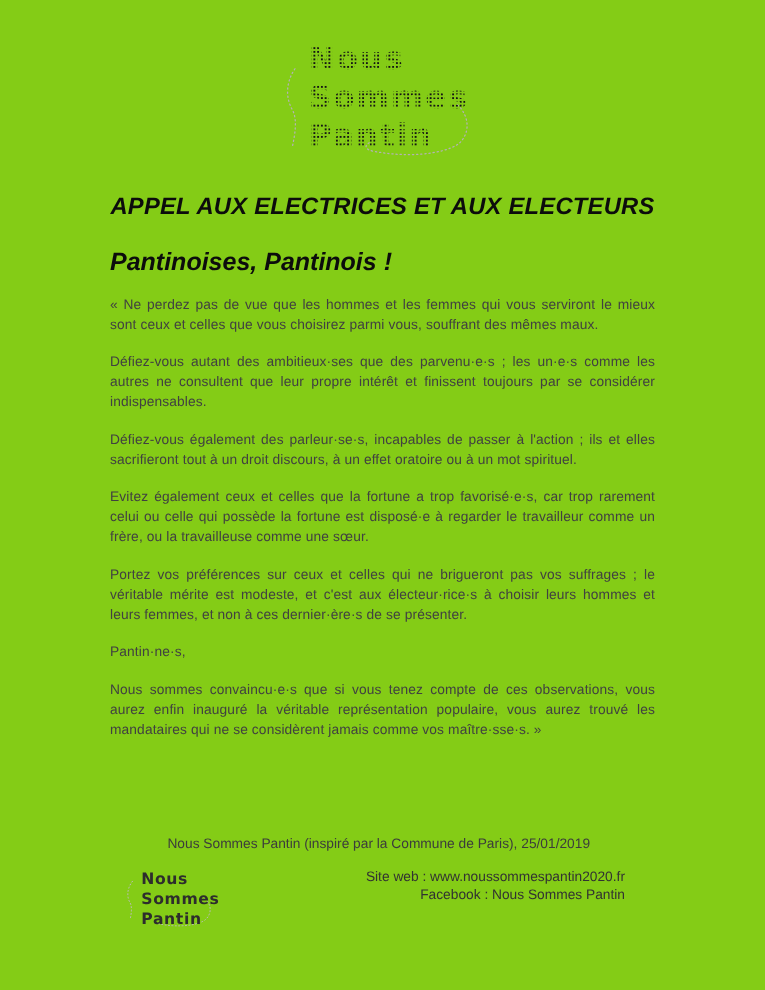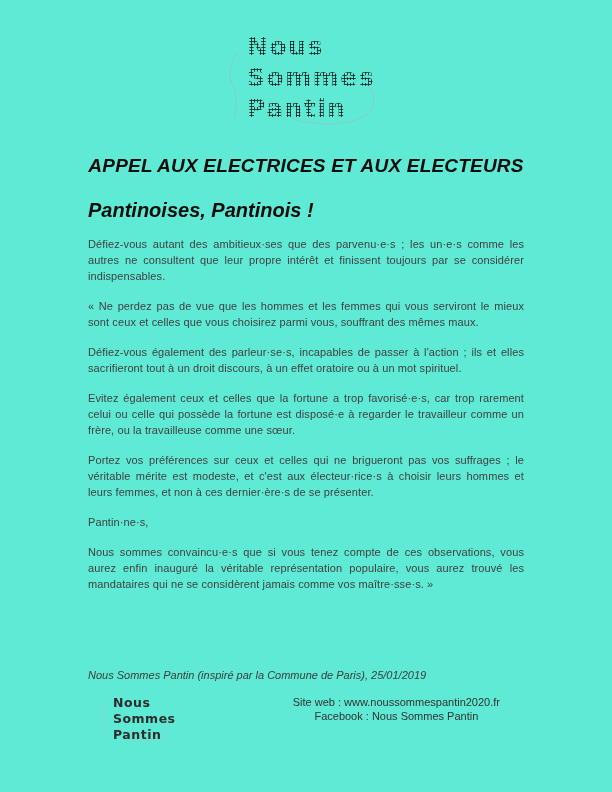--- a/index.html
+++ b/index.html
@@ -4,21 +4,21 @@
 <style>
   html, body {
     margin: 0;
     padding: 0;
     background: #ffffff;
   }
   .page {
     position: relative;
     width: 612px;
     height: 792px;
-    background: #5eead4;
+    background: #84cc16;
     overflow: hidden;
     font-family: "Liberation Sans", "DejaVu Sans", sans-serif;
     color: #414141;
   }
 
   
   .logo {
     position: absolute;
   }
   .logo svg {
@@ -104,24 +104,23 @@
     letter-spacing: 0.1px;
     color: #414141;
   }
 
   
   .signature {
     position: absolute;
     left: 88px;
     top: 668px;
     width: 430px;
-    text-align: left;
+    text-align: center;
     font-size: 11px;
     line-height: 15px;
-    font-style: italic;
     color: #3c3c3c;
   }
 
   
   .logo-footer {
     left: 100px;
     top: 692px;
     width: 92px;
     height: 64px;
   }
@@ -132,21 +131,21 @@
   .logo-footer .logo-text {
     font-size: 12.5px;
     line-height: 16px;
     letter-spacing: 0.5px;
     color: #2d2d2d;
   }
   .contact {
     position: absolute;
     right: 112px;
     top: 695px;
-    text-align: center;
+    text-align: right;
     font-size: 11px;
     line-height: 14.4px;
     color: #323232;
   }
 </style>
 </head>
 <body>
 
 <div class="page">
 
@@ -159,22 +158,22 @@
       <div class="logo-text stipple">Nous</div>
       <div class="logo-text stipple">Sommes</div>
       <div class="logo-text stipple">Pantin</div>
     </div>
   </div>
 
   <h1 class="title">APPEL AUX ELECTRICES ET AUX ELECTEURS</h1>
   <h2 class="subtitle">Pantinoises, Pantinois !</h2>
 
   <div class="body-text">
+    <p>« Ne perdez pas de vue que les hommes et les femmes qui vous serviront le mieux sont ceux et celles que vous choisirez parmi vous, souffrant des mêmes maux.</p>
     <p>Défiez-vous autant des ambitieux·ses que des parvenu·e·s ; les un·e·s comme les autres ne consultent que leur propre intérêt et finissent toujours par se considérer indispensables.</p>
-    <p>« Ne perdez pas de vue que les hommes et les femmes qui vous serviront le mieux sont ceux et celles que vous choisirez parmi vous, souffrant des mêmes maux.</p>
     <p>Défiez-vous également des parleur·se·s, incapables de passer à l'action ; ils et elles sacrifieront tout à un droit discours, à un effet oratoire ou à un mot spirituel.</p>
     <p>Evitez également ceux et celles que la fortune a trop favorisé·e·s, car trop rarement celui ou celle qui possède la fortune est disposé·e à regarder le travailleur comme un frère, ou la travailleuse comme une sœur.</p>
     <p>Portez vos préférences sur ceux et celles qui ne brigueront pas vos suffrages ; le véritable mérite est modeste, et c'est aux électeur·rice·s à choisir leurs hommes et leurs femmes, et non à ces dernier·ère·s de se présenter.</p>
     <p>Pantin·ne·s,</p>
     <p>Nous sommes convaincu·e·s que si vous tenez compte de ces observations, vous aurez enfin inauguré la véritable représentation populaire, vous aurez trouvé les mandataires qui ne se considèrent jamais comme vos maître·sse·s. »</p>
   </div>
 
   <div class="signature">Nous Sommes Pantin (inspiré par la Commune de Paris), 25/01/2019</div>
 
   <div class="logo logo-footer">

